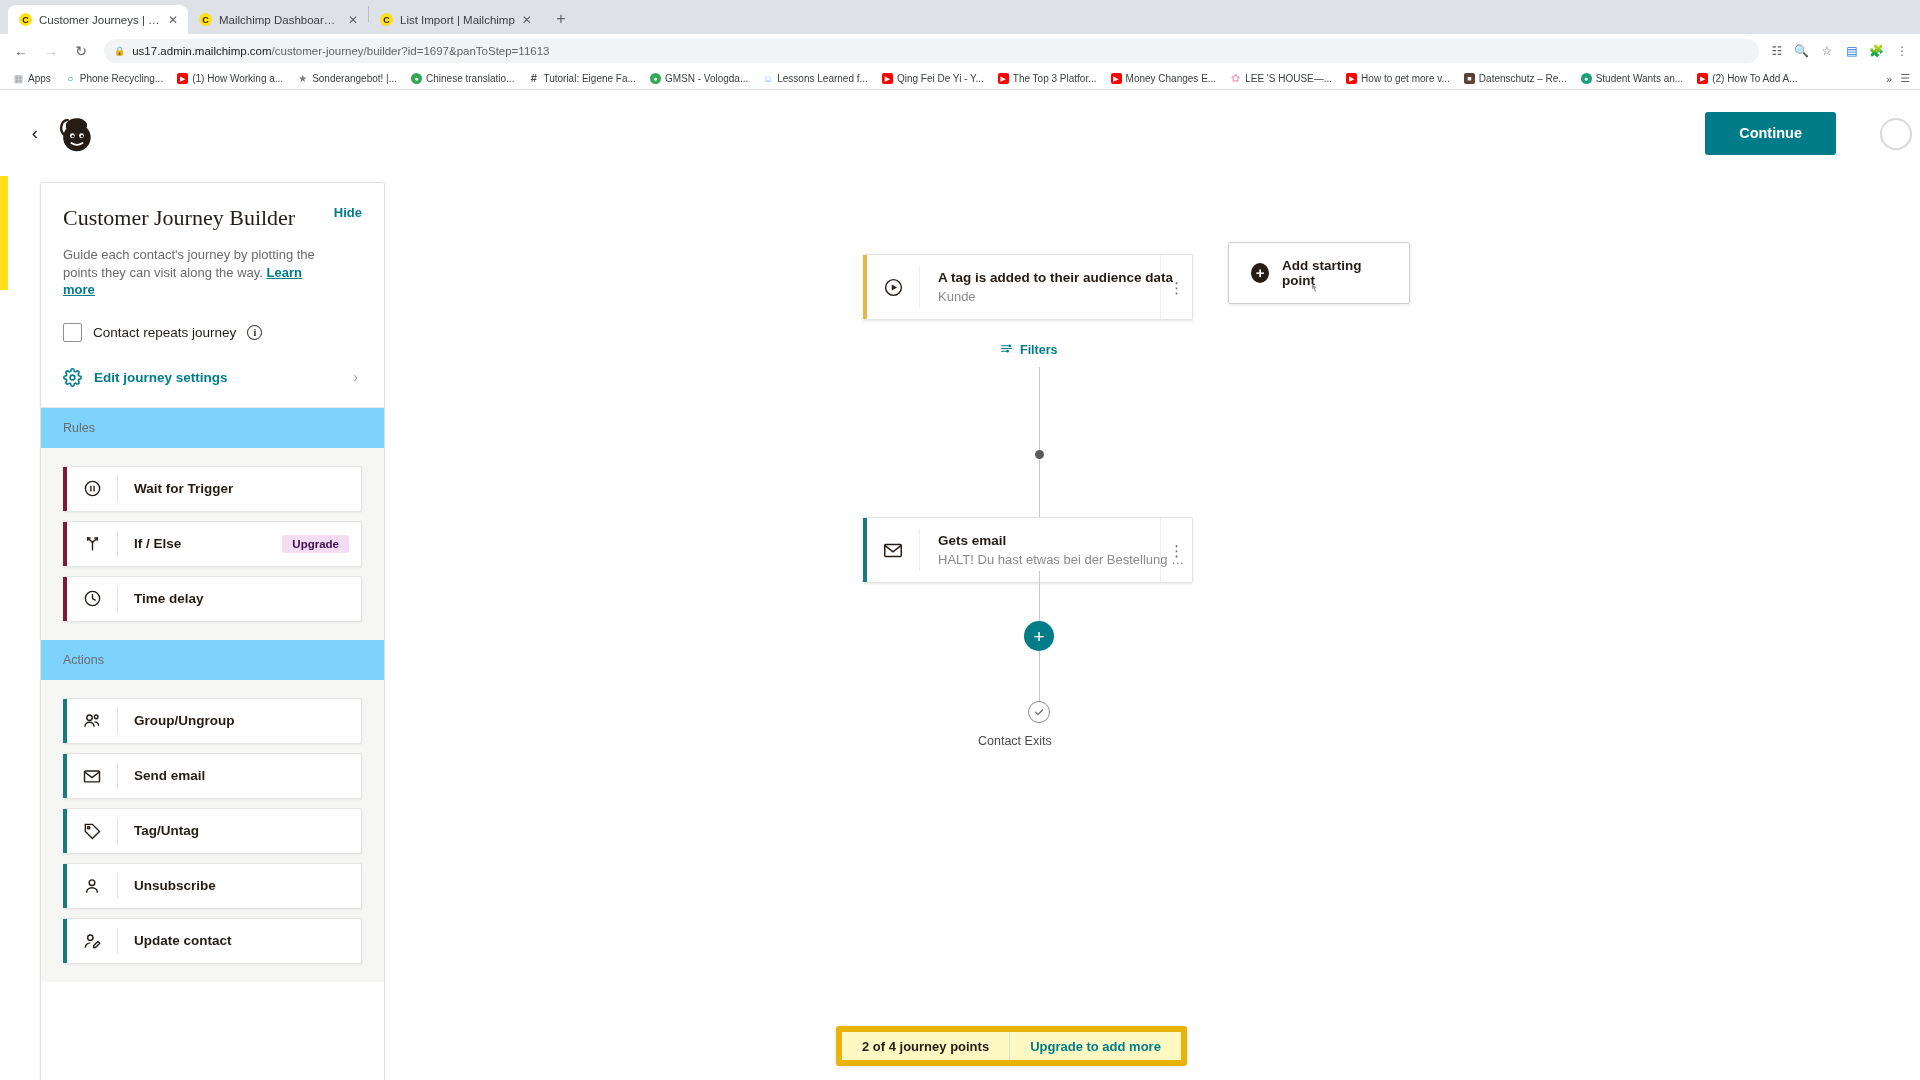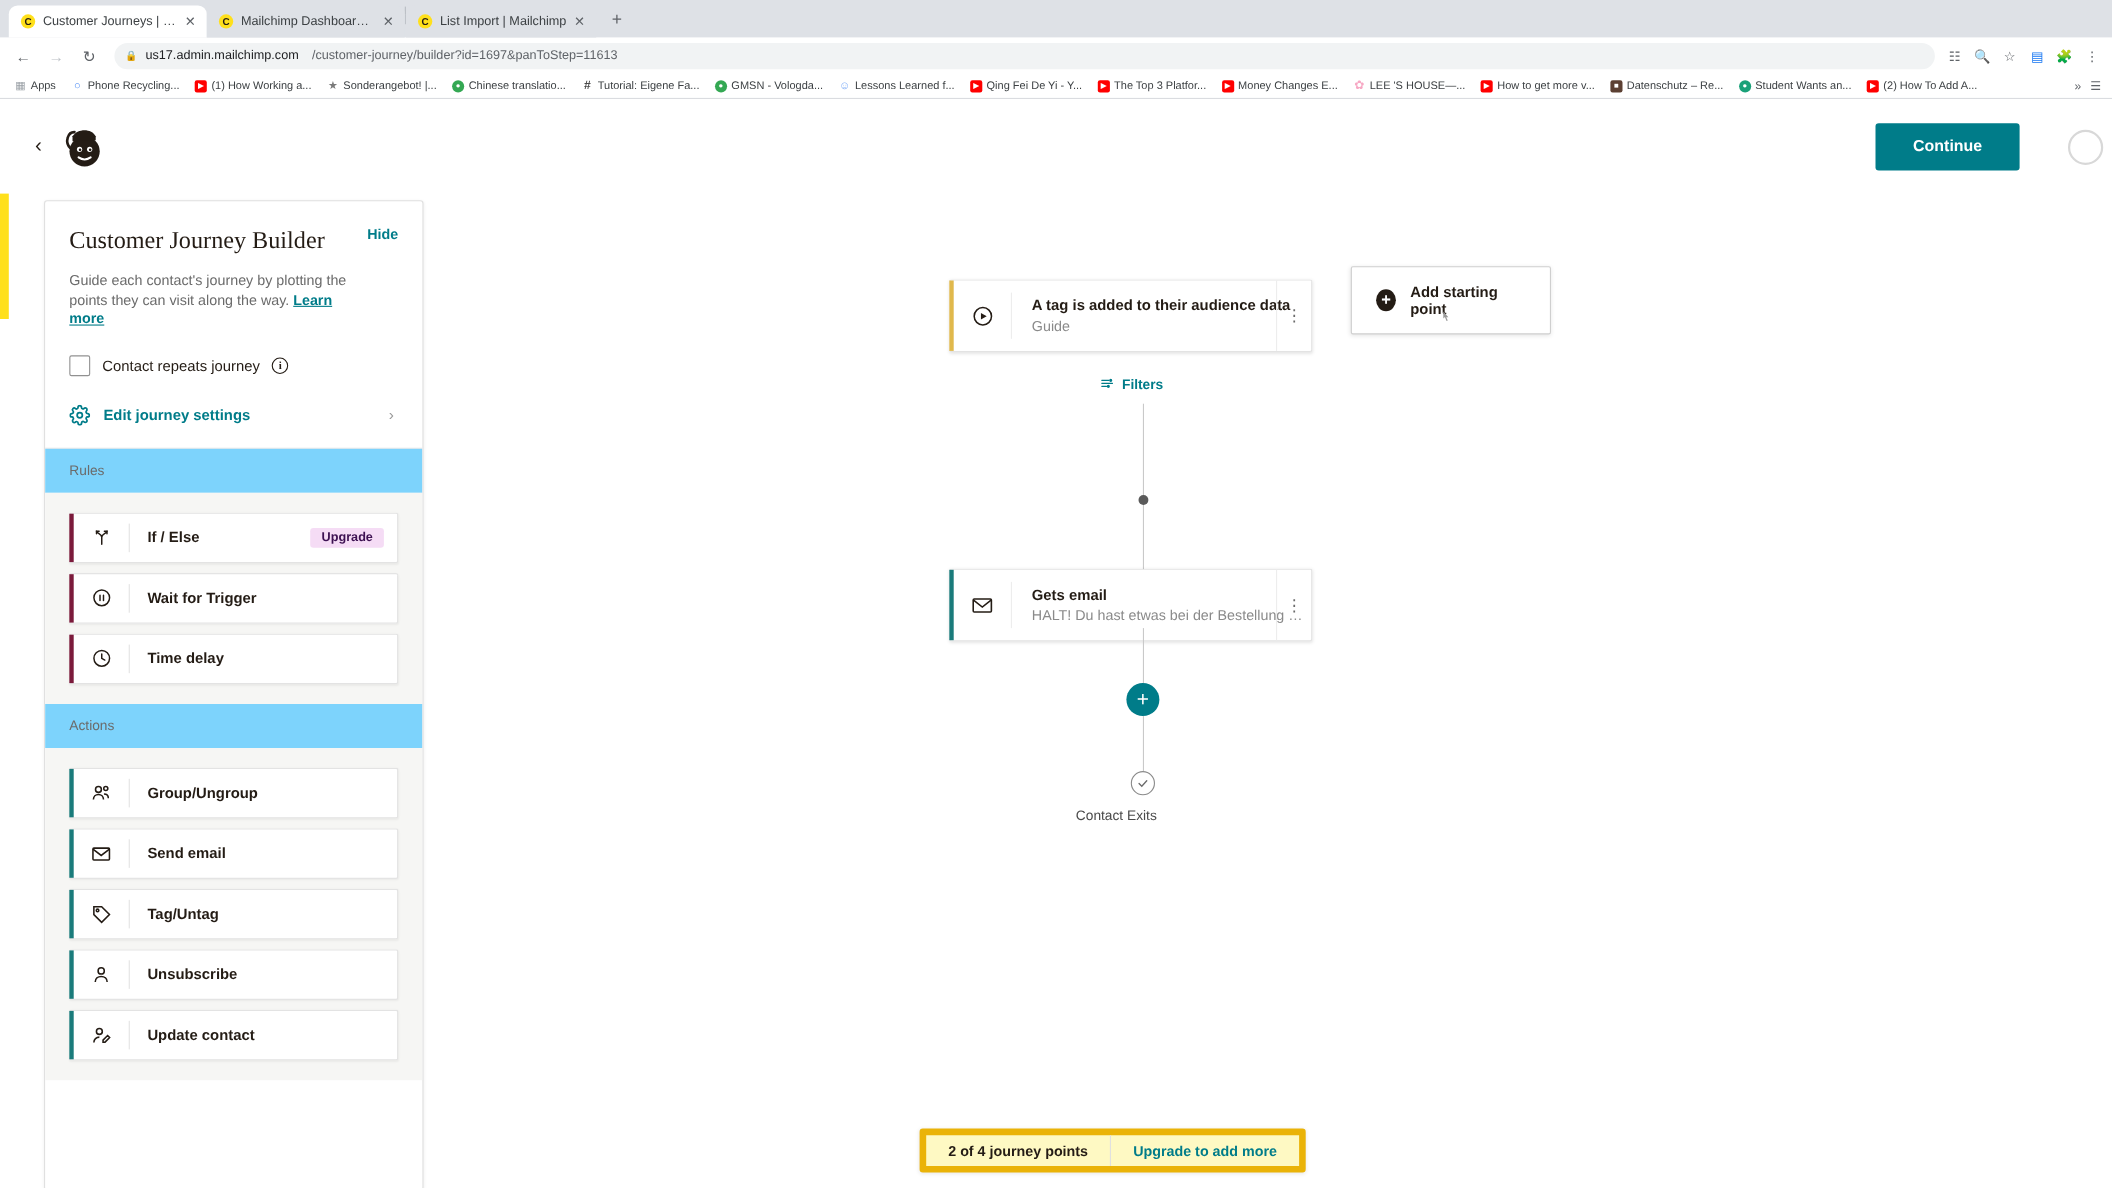--- a/index.html
+++ b/index.html
@@ -56,21 +56,21 @@
   }
   .navbtn.disabled { color: #bdc1c6; }
   .omnibox {
     flex: 1 1 auto; height: 24px; background: #f1f3f4; border-radius: 12px;
     display: flex; align-items: center; padding: 0 10px; gap: 7px;
     margin: 0 6px; font-size: 11.5px; color: #202124;
   }
   .omnibox .lock { font-size: 9px; color: #5f6368; }
   .omnibox .url { white-space: nowrap; overflow: hidden; text-overflow: ellipsis; }
   .omnibox .url .host { color: #202124; }
-  .omnibox .url .path { color: #5f6368; padding-left: 12px; }
+  .omnibox .url .path { color: #5f6368; }
   .toolbar-icons { display: flex; align-items: center; gap: 9px; padding-right: 2px; }
   .ticon { font-size: 12px; color: #5f6368; width: 16px; text-align: center; }
 
   .bookmarks {
     height: 22px; background: #ffffff; display: flex; align-items: center;
     padding: 0 6px; gap: 0px; border-bottom: 1px solid #dadce0;
     overflow: hidden; position: relative;
   }
   .bm {
     display: flex; align-items: center; gap: 4px;
@@ -400,39 +400,39 @@
         <span class="lbl">Edit journey settings</span>
         <span class="chev">›</span>
       </div>
       <div class="sb-divider"></div>
 
       <div class="sb-section-label">Rules</div>
       <div class="sb-list">
         <div class="sb-card">
           <div class="accent" style="background:#7b1a3b"></div>
           <div class="ic">
+            <svg viewBox="0 0 24 24" width="19" height="19" fill="none" stroke="#241c15" stroke-width="1.7">
+              <circle cx="12" cy="12" r="9"></circle>
+                <path d="M10 9v6M14 9v6" stroke-linecap="round"></path>
+            </svg>
+          </div>
+          <div class="vline"></div>
+          <div class="lbl">Wait for Trigger</div>
+        </div>
+        <div class="sb-card">
+          <div class="accent" style="background:#7b1a3b"></div>
+          <div class="ic">
             <svg viewBox="0 0 24 24" width="19" height="19" fill="none" stroke="#241c15" stroke-width="1.7" stroke-linecap="round">
               <path d="M12 20 V12 M12 12 C12 8, 7 8, 6 5 M12 12 C12 8, 17 8, 18 5"></path>
               <path d="M6 8 L6 5 L9 5 M18 8 L18 5 L15 5"></path>
             </svg>
           </div>
           <div class="vline"></div>
           <div class="lbl">If / Else</div>
           <div class="upgrade">Upgrade</div>
-        </div>
-        <div class="sb-card">
-          <div class="accent" style="background:#7b1a3b"></div>
-          <div class="ic">
-            <svg viewBox="0 0 24 24" width="19" height="19" fill="none" stroke="#241c15" stroke-width="1.7">
-              <circle cx="12" cy="12" r="9"></circle>
-                <path d="M10 9v6M14 9v6" stroke-linecap="round"></path>
-            </svg>
-          </div>
-          <div class="vline"></div>
-          <div class="lbl">Wait for Trigger</div>
         </div>
         <div class="sb-card">
           <div class="accent" style="background:#7b1a3b"></div>
           <div class="ic">
             <svg viewBox="0 0 24 24" width="19" height="19" fill="none" stroke="#241c15" stroke-width="1.7">
               <circle cx="12" cy="12" r="9"></circle>
                 <path d="M12 7v5l3.5 2" stroke-linecap="round"></path>
             </svg>
           </div>
           <div class="vline"></div>
@@ -509,21 +509,21 @@
         <div class="accent" style="background:#e0b84c"></div>
         <div class="nic">
           <svg viewBox="0 0 24 24" width="21" height="21" fill="none" stroke="#241c15" stroke-width="1.6">
             <circle cx="12" cy="12" r="9"></circle>
               <path d="M10 8.5l6 3.5-6 3.5z" fill="#241c15" stroke="none"></path>
           </svg>
         </div>
         <div class="vline"></div>
         <div class="ntext">
           <div class="ntitle">A tag is added to their audience data</div>
-          <div class="nsub">Guide</div>
+          <div class="nsub">Kunde</div>
         </div>
         <div class="kebab">
             <span>⋮</span>
           </div>
       </div>
 
       <div class="filters-row" style="left:600px; top:160px;">
         <span>
           <svg viewBox="0 0 24 24" width="13" height="13" fill="none" stroke="#007c89" stroke-width="2" stroke-linecap="round">
             <path d="M3 7h12M3 12h18M3 17h8"></path>

